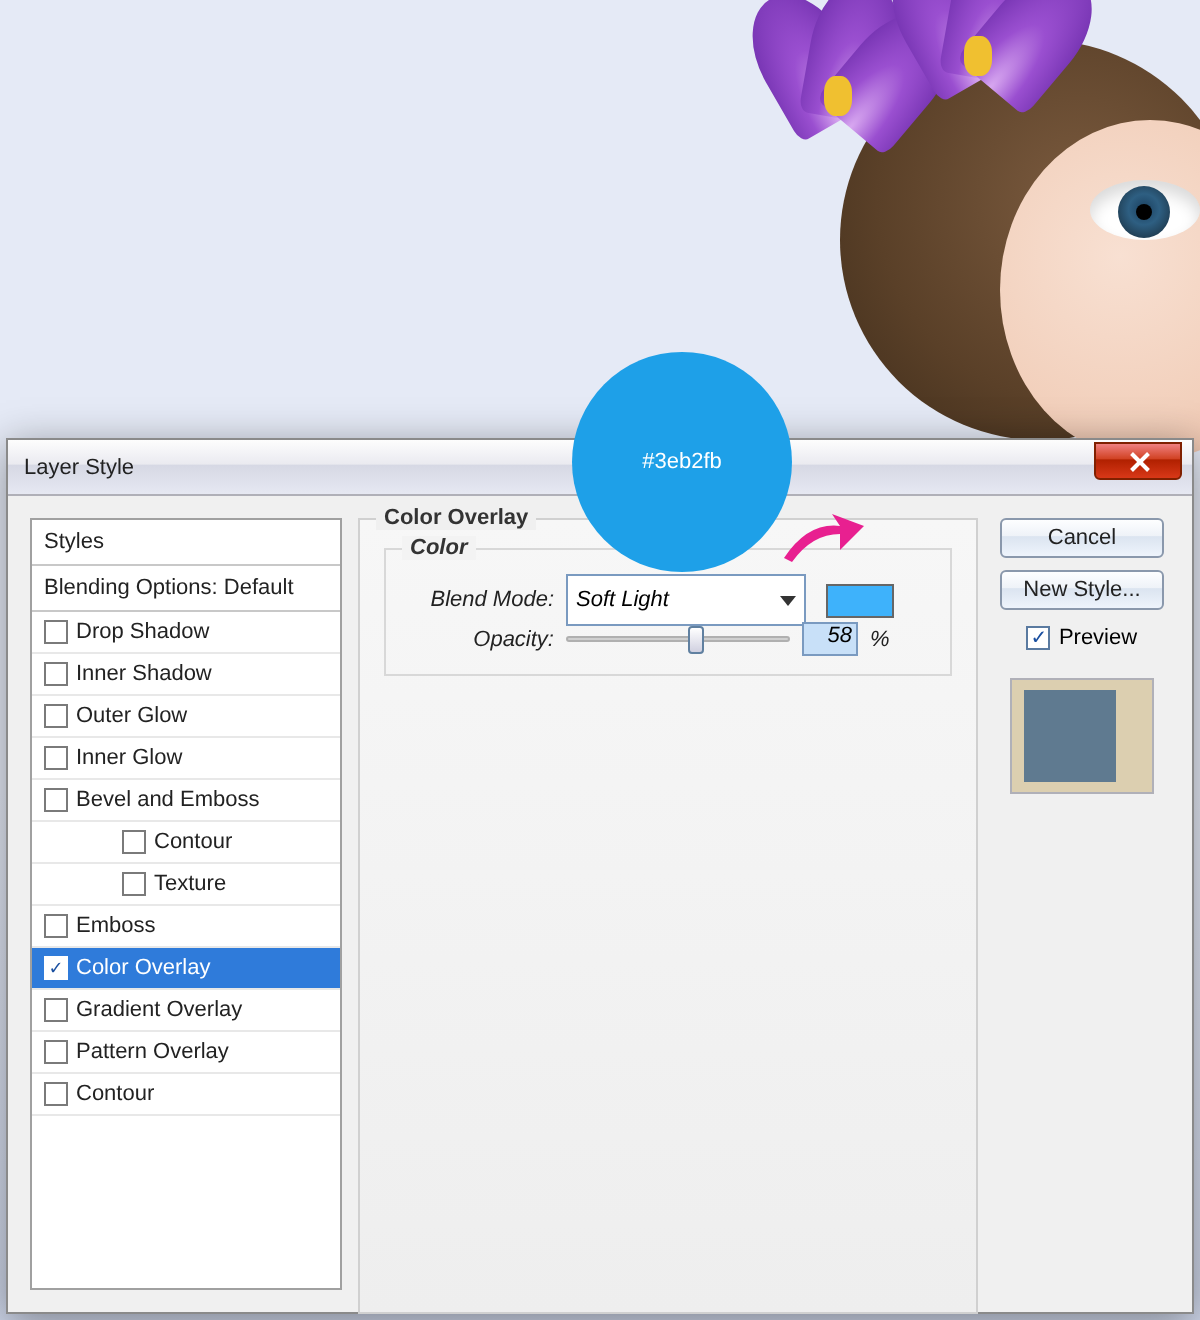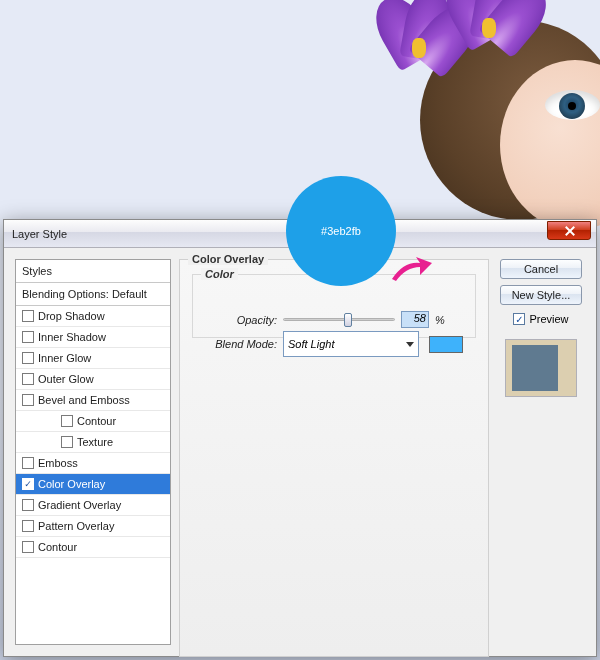--- a/index.html
+++ b/index.html
@@ -38,24 +38,24 @@
   .chk { width:12px; height:12px; border:1px solid #7a7a7a; background:#fff; display:inline-flex; align-items:center; justify-content:center; font-size:9px; color:#1a4fa0;}
   .left-item.selected .chk{border-color:#fff;}
   .chk.checked::after{content:"✓";}
   
   .center-panel { flex:1; position:relative;}
   .group { position:absolute; top:0; left:0; right:0; border:1px solid #d0d0d0; background: linear-gradient(180deg,#f7f7f7 0%,#eeeeee 100%); height:398px;}
   .group-title { position:absolute; top:-7px; left:8px; padding:0 4px; background:#f0f0f0; font-weight:bold; color:#333;}
   .subgroup { position:absolute; top:14px; left:12px; right:12px; border:1px solid #d8d8d8; height:64px;font-style:italic;}
   .subgroup-title { position:absolute; top:-7px; left:8px; padding:0 4px; background:#f3f3f3; font-weight:bold; color:#333;}
   .row { position:absolute; display:flex; align-items:center; gap:6px;}
-  .row.r1{top:12px; left:12px; right:10px;margin-top:44px;}
+  .row.r1{top:12px; left:12px; right:10px;}
   .row.r2{top:36px; left:12px; right:10px;}
   .lbl { width:72px; text-align:right; color:#222;}
-  .combo { width:136px; height:19px; border:1px solid #7a9ac0; background:#fff; display:flex; align-items:center; justify-content:space-between; padding:12px 4px;}
+  .combo { width:120px; height:19px; border:1px solid #7a9ac0; background:#fff; display:flex; align-items:center; justify-content:space-between; padding:12px 4px;}
   .combo-arrow{width:0;height:0;border-left:4px solid transparent;border-right:4px solid transparent;border-top:5px solid #333;}
   .swatch { width:34px; height:17px; border:1px solid #666; background:#3eb2fb; margin-left:4px;}
   .slider-track{width:112px;height:3px;background:#d0d0d0;border:1px solid #b0b0b0;position:relative;border-radius:2px;}
   .slider-thumb{position:absolute;top:-6px;left:60px;width:8px;height:14px;background:linear-gradient(180deg,#fff,#d0d0e0);border:1px solid #6080a0;border-radius:2px;}
   .num-input{width:28px;height:17px;border:1px solid #7a9ac0;background:#c8e0f8;text-align:right;padding-right:2px;}
   .pct{color:#222;}
 
   .right-panel { width:88px; display:flex; flex-direction:column; gap:6px; align-items:center;}
   .btn { width:82px; height:20px; border:1px solid #8a98ac; background:linear-gradient(180deg,#fdfeff 0%,#eef2f8 45%,#dbe4f0 46%,#eef4fc 100%); border-radius:3px; display:flex;align-items:center;justify-content:center; color:#222;}
   .btn.default{border:1px solid #3c7fc8; box-shadow: inset 0 0 0 1px #7ec0ff;}
@@ -117,25 +117,25 @@
           <div class="left-item">
             <span class="chk"></span>
             <span>Drop Shadow</span>
           </div>
           <div class="left-item">
             <span class="chk"></span>
             <span>Inner Shadow</span>
           </div>
           <div class="left-item">
             <span class="chk"></span>
+            <span>Outer Glow</span>
+          </div>
+          <div class="left-item">
+            <span class="chk"></span>
             <span>Inner Glow</span>
-          </div>
-          <div class="left-item">
-            <span class="chk"></span>
-            <span>Outer Glow</span>
           </div>
           <div class="left-item">
             <span class="chk"></span>
             <span>Bevel and Emboss</span>
           </div>
           <div class="left-item indent">
             <span class="chk"></span>
             <span>Contour</span>
           </div>
           <div class="left-item indent">

